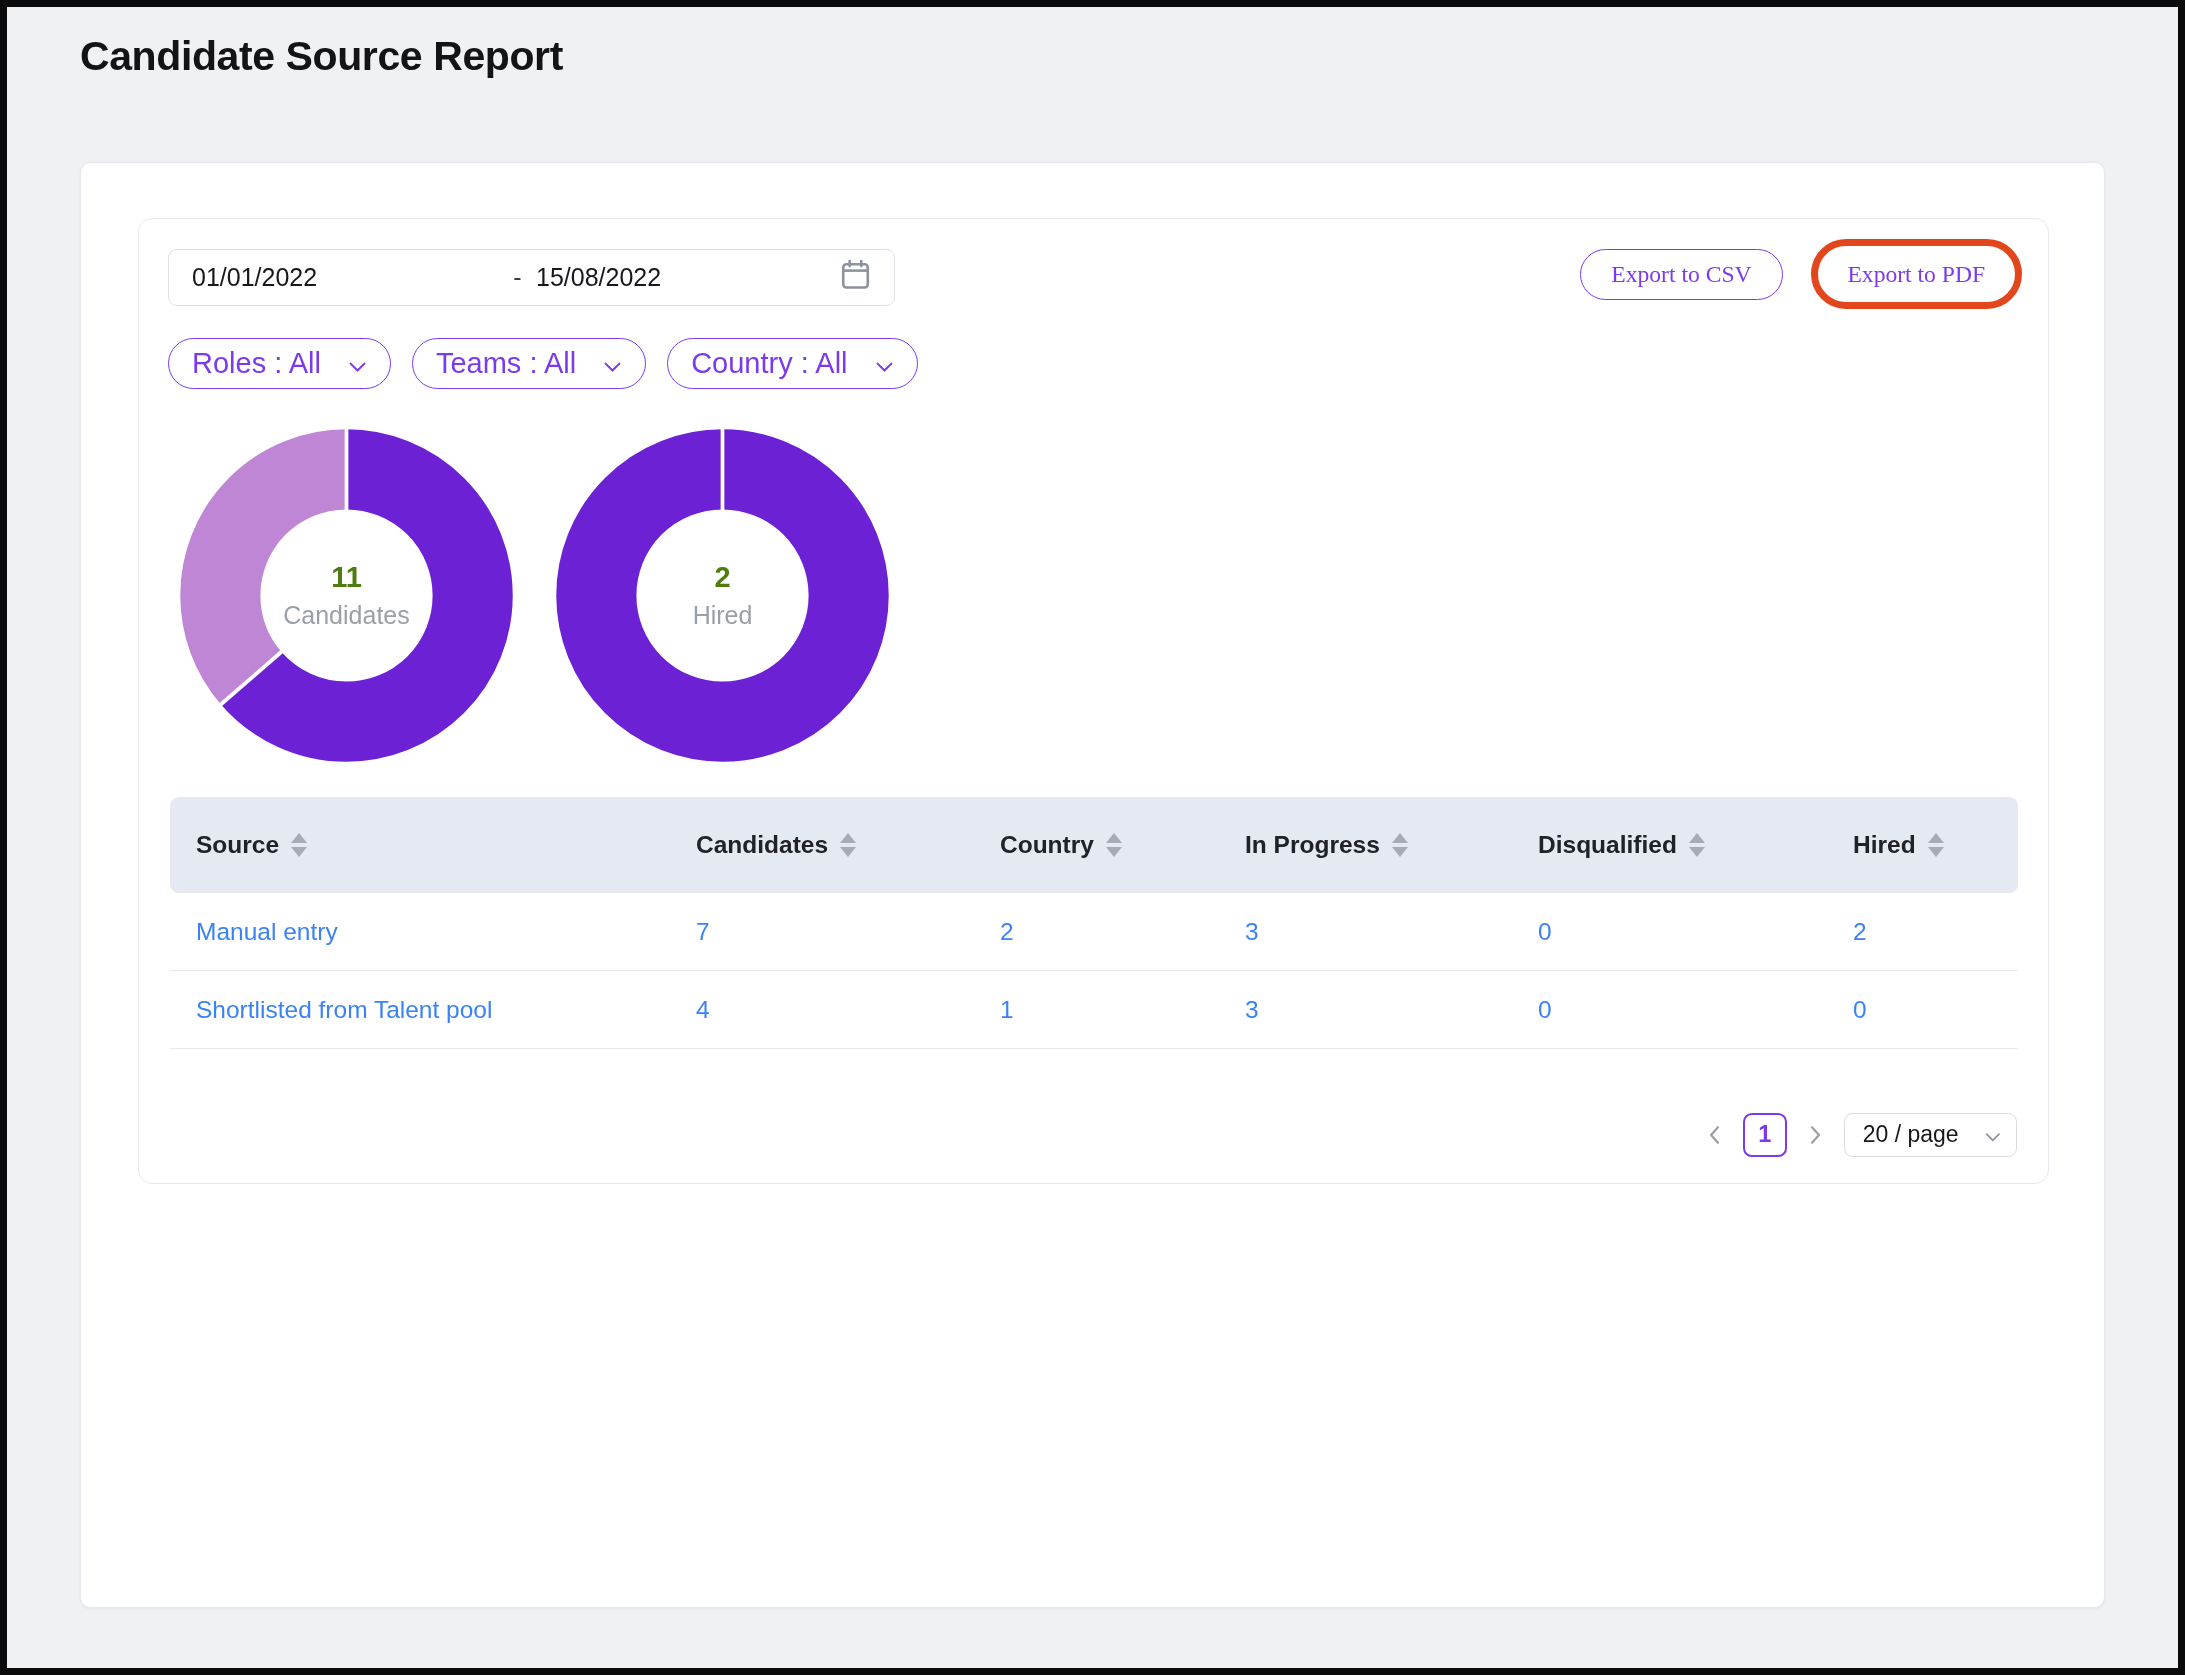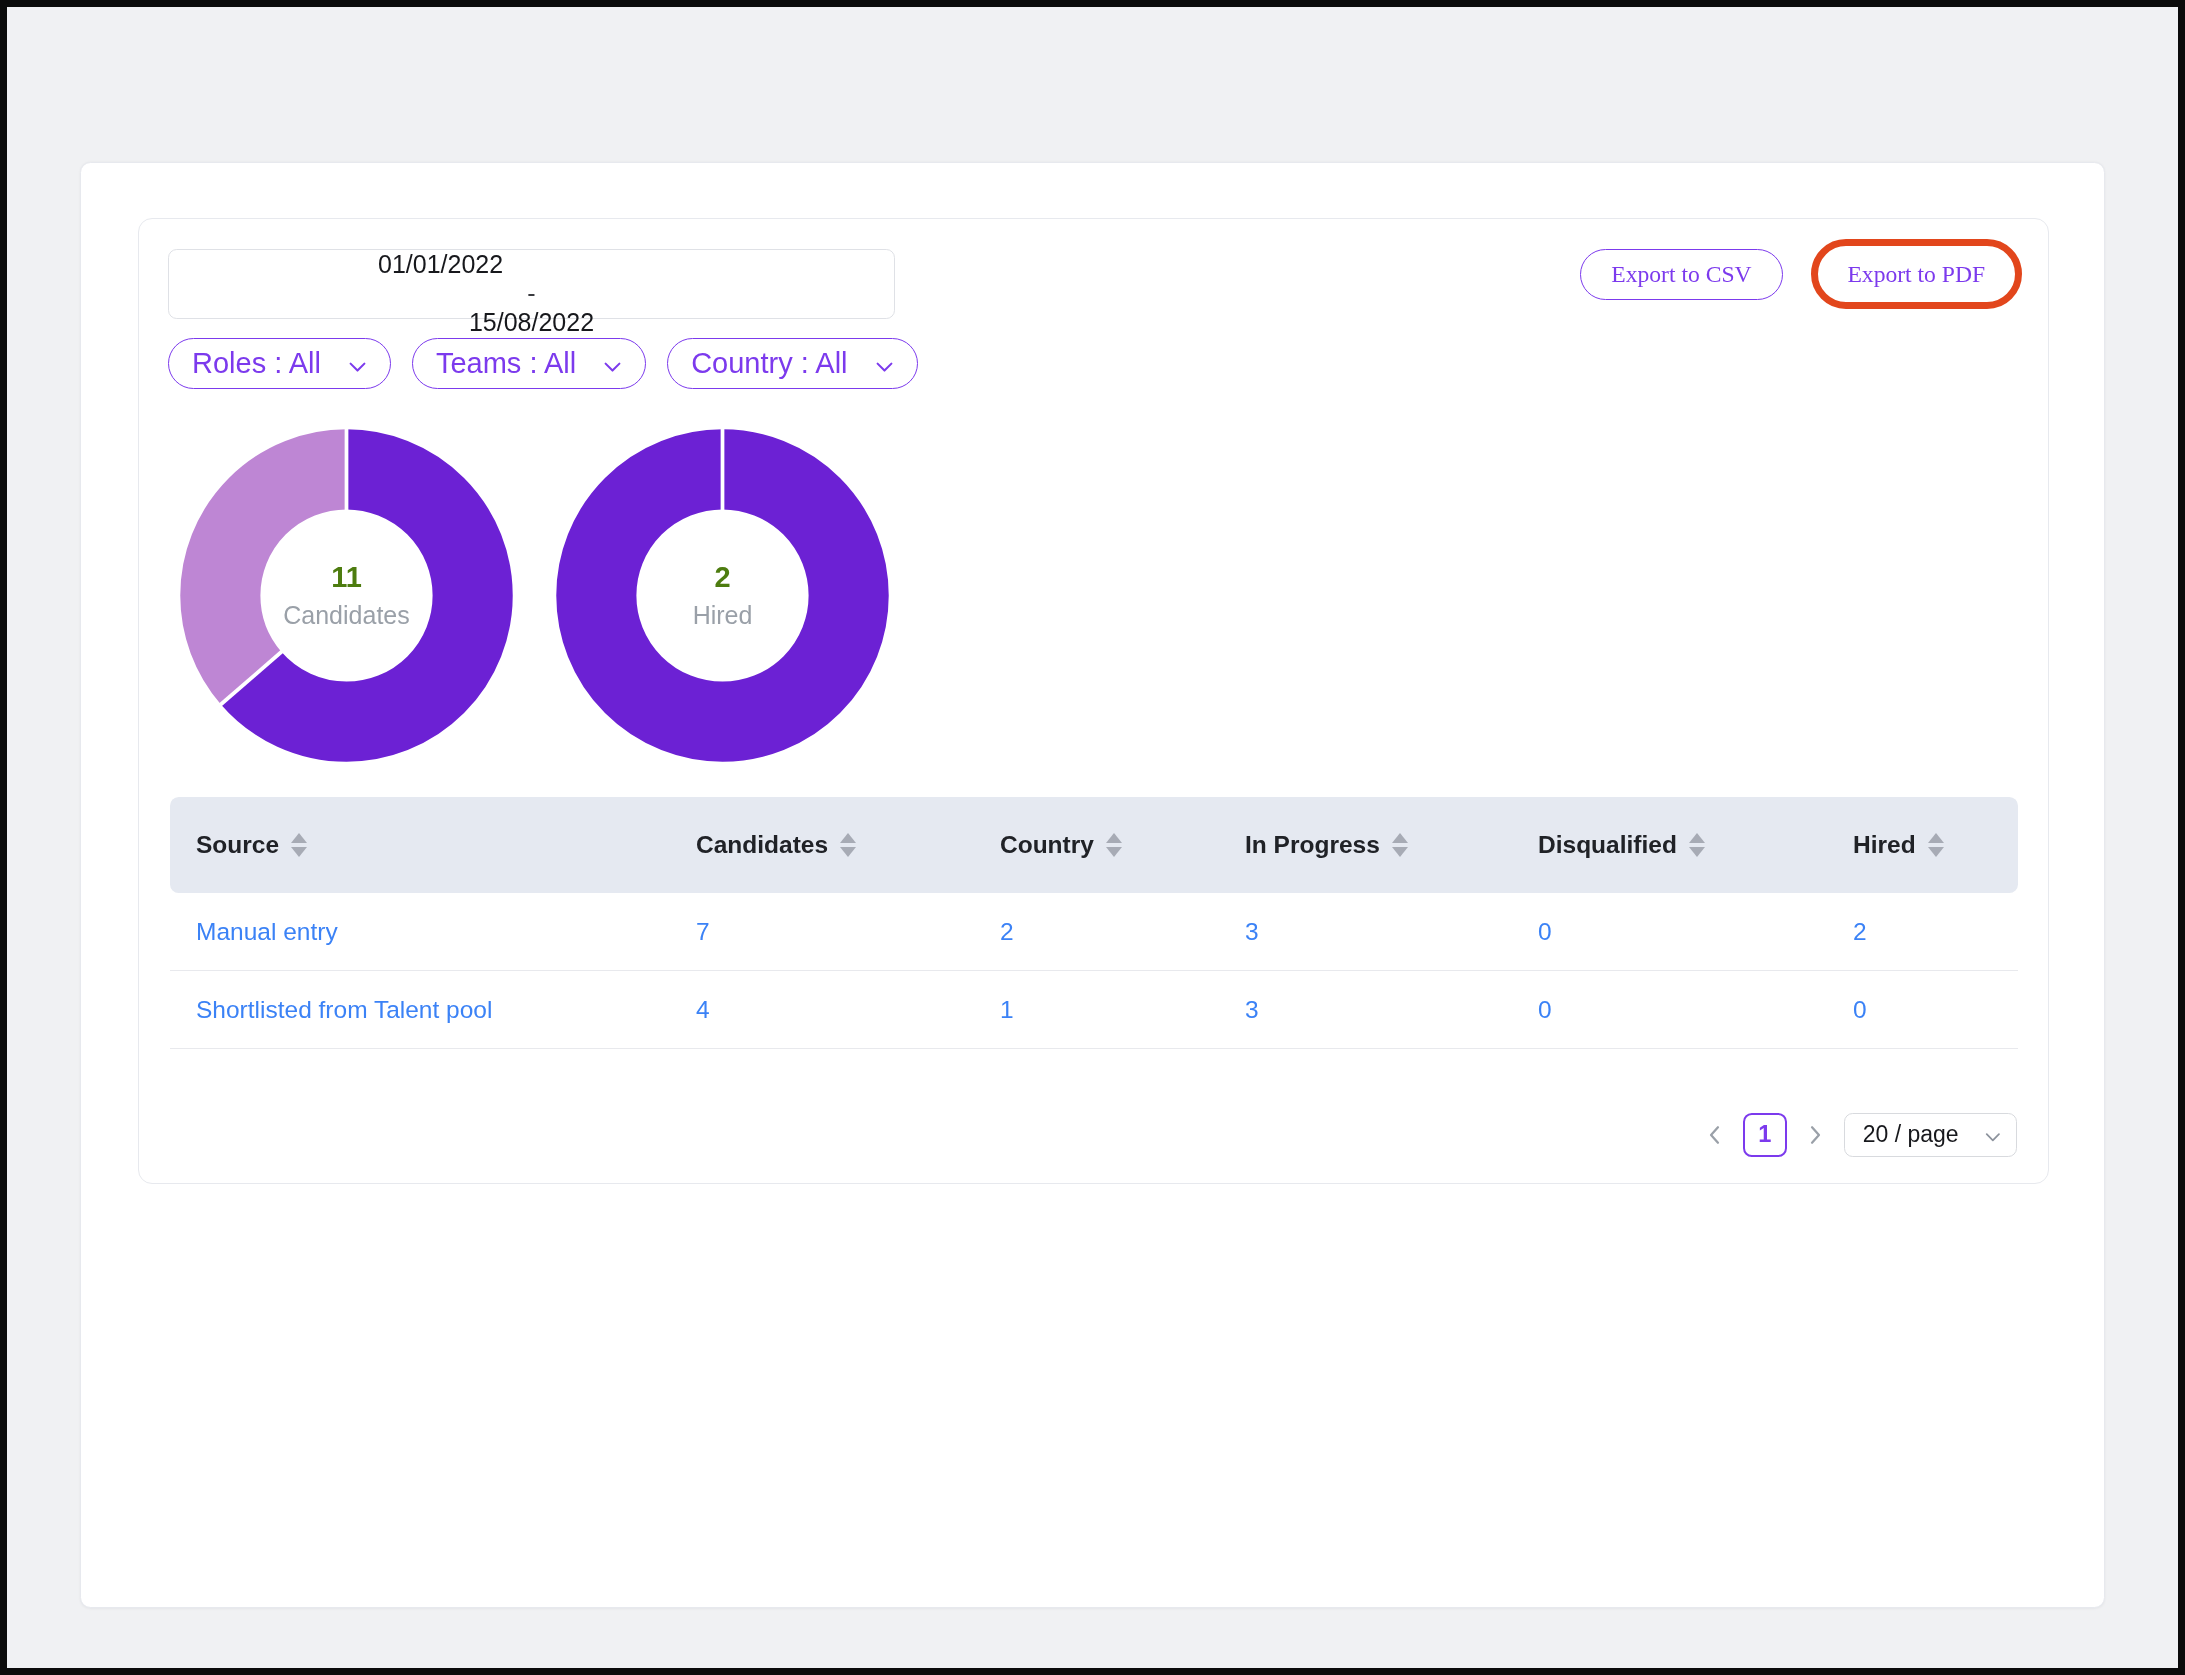--- a/index.html
+++ b/index.html
@@ -18,23 +18,23 @@
     position:absolute;left:73px;top:155px;width:2025px;height:1446px;
     background:#fff;border:0.9px solid var(--border,#e7e9ee);border-radius:10.5px;
     box-shadow:0 0.9px 2.6px rgba(20,20,40,.05);
   }
   .inner-card{
     position:absolute;left:57px;top:55px;width:1911px;height:966px;
     background:#fff;border:0.9px solid var(--border,#e7e9ee);border-radius:14px;
   }
   
   .date-range{
-    position:absolute;left:29px;top:30px;width:727px;height:70px;
+    position:absolute;left:29px;top:30px;width:727px;height:57px;
     border:0.9px solid #dfe1e6;border-radius:8.7px;background:#fff;
-    display:flex;align-items:center;padding:0 23px;font-size:25px;color:#17181c;flex-direction:column;
+    display:flex;align-items:center;padding:0 23px;font-size:25px;color:#17181c;
   }
   .date-range .d-start{width:307px;}
   .date-range .d-sep{width:37px;text-align:center;color:#3a3b40;}
   .date-range .d-end{flex:1;}
   .cal-icon{flex:0 0 auto;}
   
   .export-row{
     position:absolute;right:26px;top:17.5px;height:75px;
     display:flex;align-items:center;gap:28px;
   }
@@ -95,20 +95,21 @@
   .pg-size{
     height:44px;border:1.3px solid #d8dade;border-radius:8.7px;background:#fff;
     display:flex;align-items:center;gap:26px;padding:0 15.7px 0 17.5px;
     font-size:23px;color:#17181c;cursor:pointer;
   }
 </style>
 </head>
 <body>
 
 <div class="frame">
+  <h1 class="page-title">Candidate Source Report</h1>
 
   <div class="outer-card">
     <div class="inner-card">
 
       <div class="date-range">
         <span class="d-start">01/01/2022</span>
         <span class="d-sep">-</span>
         <span class="d-end">15/08/2022</span>
         <span class="cal-icon">
           <svg width="31" height="33" viewBox="0 0 24 25" fill="none">

